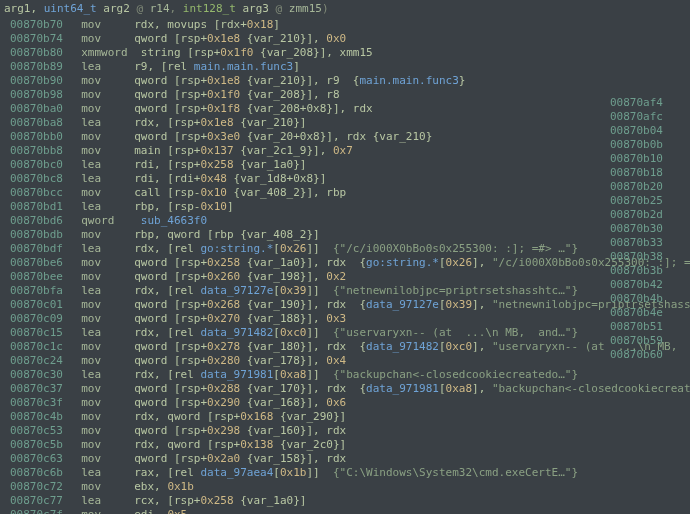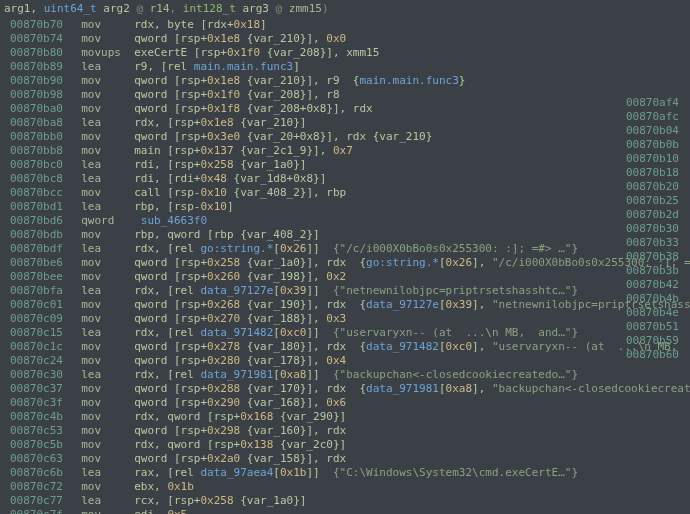--- a/index.html
+++ b/index.html
@@ -16,21 +16,21 @@
   .bar{display:inline-block;width:4px;height:14px;vertical-align:top}
   .addr{color:#6e9e8e}
   .mn{color:#a6b798}
   .op{color:#b8c7a3}
   .num{color:#cfb986}
   .fn{color:#6fa3d6}
   .sub{color:#6fa3d6}
   .ref{color:#6fa3d6}
   .str{color:#8aa083}
   .cmt{color:#8aa083}
-  .side{position:absolute;right:4px;top:96px;width:60px}
+  .side{position:absolute;right:20px;top:96px;width:60px}
   .side .srow{height:14px;white-space:pre}
   .side .saddr{color:#6e9e8e}
 
   .sp-addr{display:inline-block;width:58px}
   .sp-mn{display:inline-block;text-align:center}
 </style>
 </head>
 <body>
 <div class="wrap">
 
@@ -40,23 +40,23 @@
   <span> </span><span class="arg">arg2</span>
   <span class="at"> </span><span class="at">@</span><span> </span>
   <span class="reg">r14</span><span class="paren">, </span>
   <span class="typ-i">int128_t</span>
   <span> </span><span class="arg">arg3</span>
   <span class="at"> </span><span class="at">@</span><span> </span>
   <span class="reg">zmm15</span><span class="paren">)</span>
 </div>
 
 <div class="main" id="main">
-      <div class="row"><span class="bar"></span><span class="addr sp-addr">00870b70</span>  <span class="mn sp-mn">mov   </span>  <span class="op">rdx, byte [rdx+</span><span class="num">0x18</span><span class="op">]</span></div>
+      <div class="row"><span class="bar"></span><span class="addr sp-addr">00870b70</span>  <span class="mn sp-mn">mov   </span>  <span class="op">rdx, movups [rdx+</span><span class="num">0x18</span><span class="op">]</span></div>
       <div class="row"><span class="bar"></span><span class="addr sp-addr">00870b74</span>  <span class="mn sp-mn">mov   </span>  <span class="op">qword [rsp+</span><span class="num">0x1e8</span><span class="op"> {var_210}], </span><span class="num">0x0</span></div>
-      <div class="row"><span class="bar"></span><span class="addr sp-addr">00870b80</span>  <span class="mn sp-mn">movups</span>  <span class="op">exeCertE [rsp+</span><span class="num">0x1f0</span><span class="op"> {var_208}], xmm15</span></div>
+      <div class="row"><span class="bar"></span><span class="addr sp-addr">00870b80</span>  <span class="mn sp-mn">xmmword</span>  <span class="op">string [rsp+</span><span class="num">0x1f0</span><span class="op"> {var_208}], xmm15</span></div>
       <div class="row"><span class="bar"></span><span class="addr sp-addr">00870b89</span>  <span class="mn sp-mn">lea   </span>  <span class="op">r9, [rel </span><span class="fn">main.main.func3</span><span class="op">]</span></div>
       <div class="row"><span class="bar"></span><span class="addr sp-addr">00870b90</span>  <span class="mn sp-mn">mov   </span>  <span class="op">qword [rsp+</span><span class="num">0x1e8</span><span class="op"> {var_210}], r9  {</span><span class="fn">main.main.func3</span><span class="op">}</span></div>
       <div class="row"><span class="bar"></span><span class="addr sp-addr">00870b98</span>  <span class="mn sp-mn">mov   </span>  <span class="op">qword [rsp+</span><span class="num">0x1f0</span><span class="op"> {var_208}], r8</span></div>
       <div class="row"><span class="bar"></span><span class="addr sp-addr">00870ba0</span>  <span class="mn sp-mn">mov   </span>  <span class="op">qword [rsp+</span><span class="num">0x1f8</span><span class="op"> {var_208+0x8}], rdx</span></div>
       <div class="row"><span class="bar"></span><span class="addr sp-addr">00870ba8</span>  <span class="mn sp-mn">lea   </span>  <span class="op">rdx, [rsp+</span><span class="num">0x1e8</span><span class="op"> {var_210}]</span></div>
       <div class="row"><span class="bar"></span><span class="addr sp-addr">00870bb0</span>  <span class="mn sp-mn">mov   </span>  <span class="op">qword [rsp+</span><span class="num">0x3e0</span><span class="op"> {var_20+0x8}], rdx {var_210}</span></div>
       <div class="row"><span class="bar"></span><span class="addr sp-addr">00870bb8</span>  <span class="mn sp-mn">mov   </span>  <span class="op">main [rsp+</span><span class="num">0x137</span><span class="op"> {var_2c1_9}], </span><span class="num">0x7</span></div>
       <div class="row"><span class="bar"></span><span class="addr sp-addr">00870bc0</span>  <span class="mn sp-mn">lea   </span>  <span class="op">rdi, [rsp+</span><span class="num">0x258</span><span class="op"> {var_1a0}]</span></div>
       <div class="row"><span class="bar"></span><span class="addr sp-addr">00870bc8</span>  <span class="mn sp-mn">lea   </span>  <span class="op">rdi, [rdi+</span><span class="num">0x48</span><span class="op"> {var_1d8+0x8}]</span></div>
       <div class="row"><span class="bar"></span><span class="addr sp-addr">00870bcc</span>  <span class="mn sp-mn">mov   </span>  <span class="op">call [rsp-</span><span class="num">0x10</span><span class="op"> {var_408_2}], rbp</span></div>

